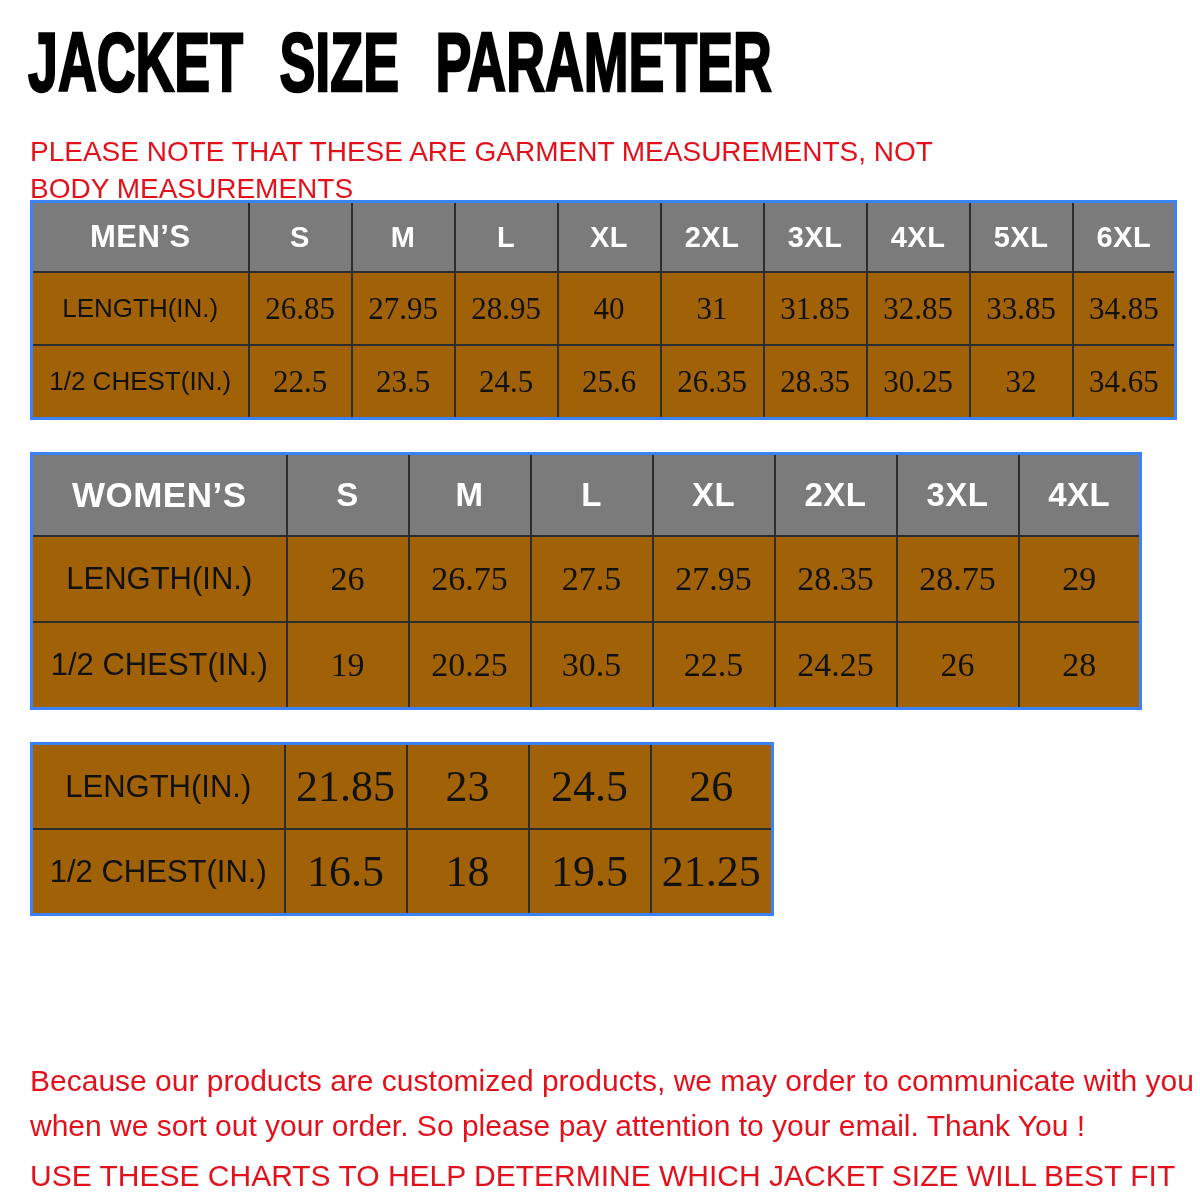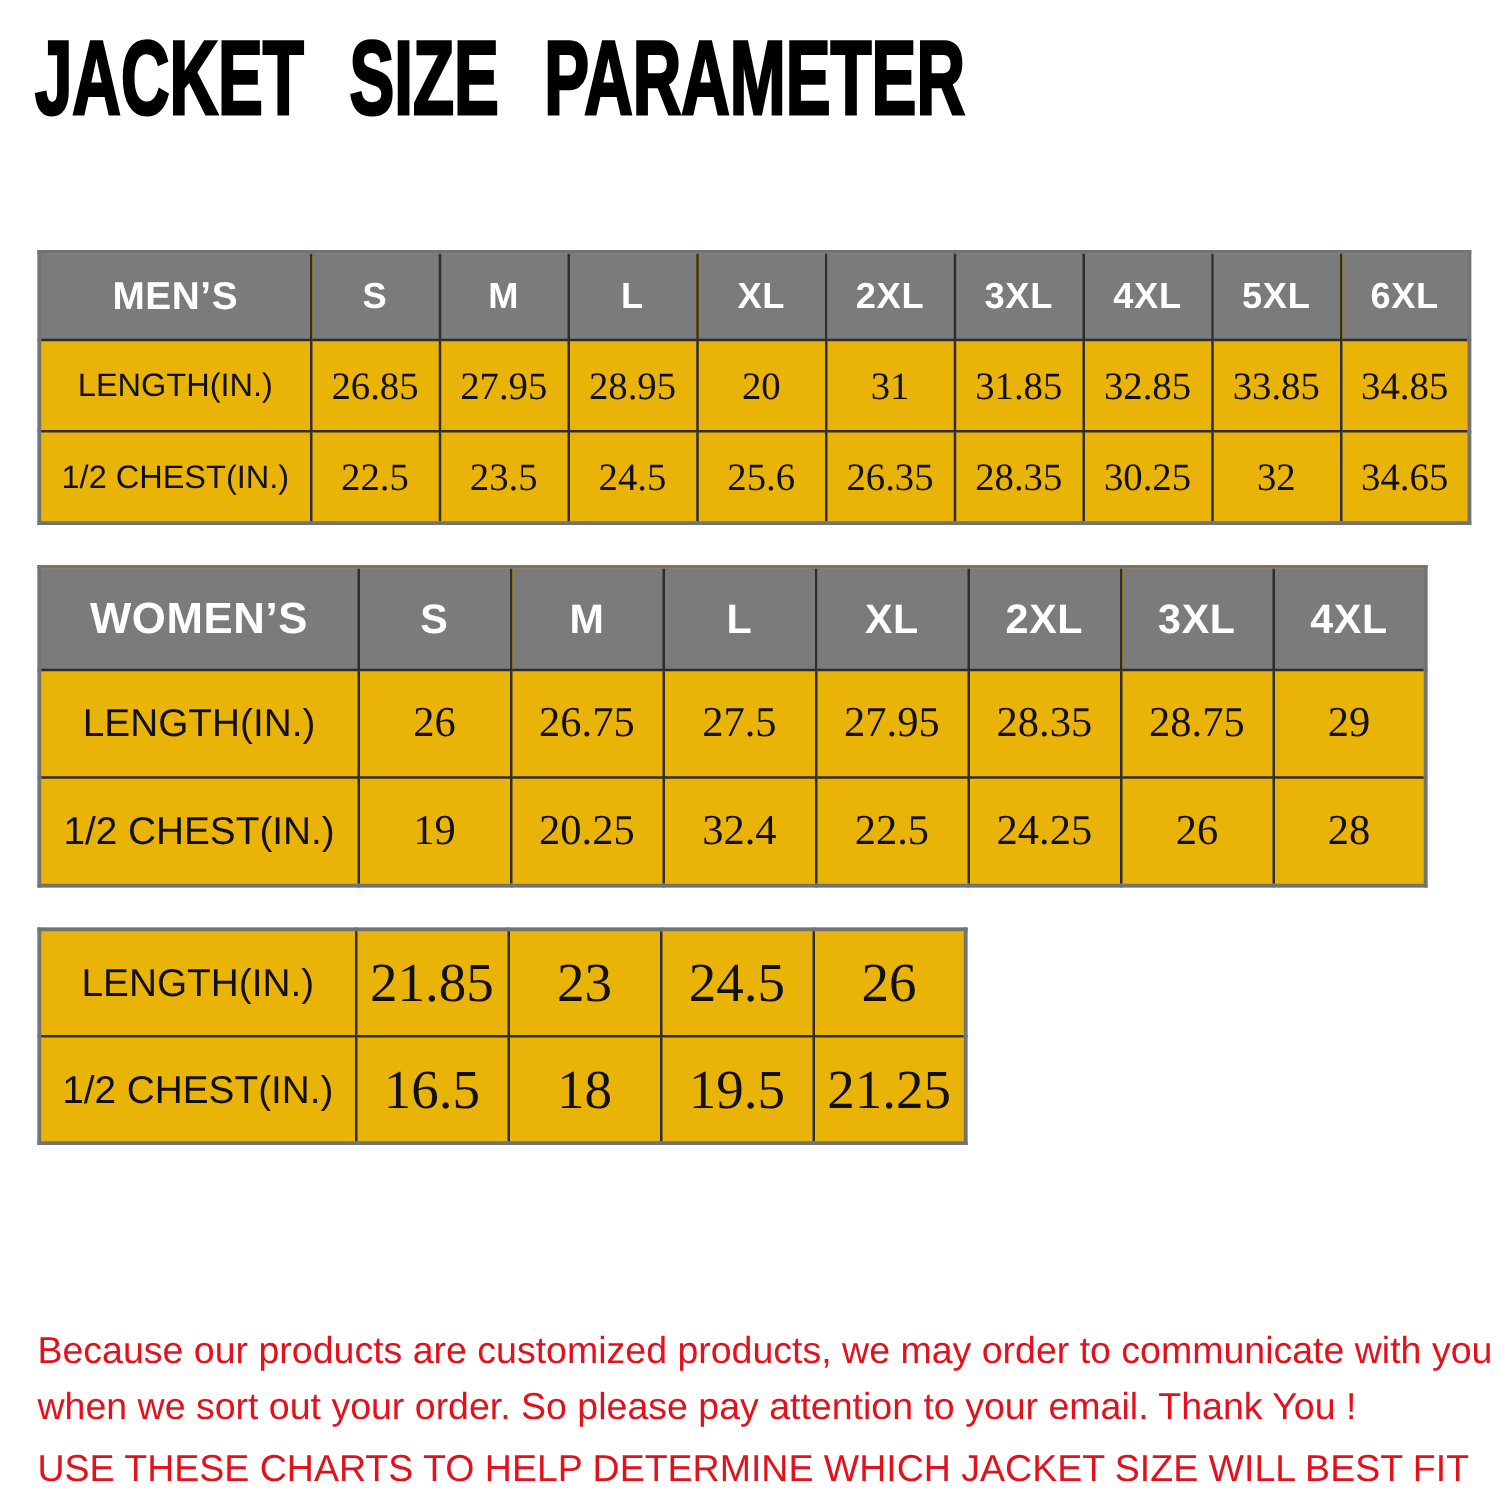--- a/index.html
+++ b/index.html
@@ -20,21 +20,21 @@
   }
 
   .note{
     position:absolute;left:30px;top:106px;width:935px;
     font-size:28px;line-height:1.32;font-weight:400;
     color:#e2111c;
   }
 
   table.sizetable{
     position:absolute;border-collapse:collapse;table-layout:fixed;
-    background:#eab308;border:3px solid #737373;
+    background:#a16207;border:3px solid #3b82f6;
   }
   .sizetable th,.sizetable td{
     border:2px solid #2d2d2d;text-align:center;vertical-align:middle;padding:0;
     overflow:hidden;
   }
   .sizetable th{
     background:#7b7b7b;color:#ffffff;font-weight:700;letter-spacing:0.5px;
     font-family:"Liberation Sans",sans-serif;
   }
   .sizetable td.rowlabel{
@@ -74,20 +74,21 @@
     font-size:30px;line-height:40px;font-weight:400;color:#e2111c;
   }
 </style>
 </head>
 <body>
 
 <div class="page">
 
   <h1 class="title">JACKET SIZE PARAMETER</h1>
 
+  <p class="note">PLEASE NOTE THAT THESE ARE GARMENT MEASUREMENTS, NOT BODY MEASUREMENTS</p>
 
   <table class="sizetable t-men">
     <colgroup>
       <col style="width:217px">
         <col style="width:103px">
         <col style="width:103px">
         <col style="width:103px">
       <col style="width:103px">
         <col style="width:103px">
         <col style="width:103px">
@@ -106,21 +107,21 @@
       <th>3XL</th>
       <th>4XL</th>
       <th>5XL</th>
       <th>6XL</th>
     </tr>
     <tr>
       <td class="rowlabel">LENGTH(IN.)</td>
       <td class="val">26.85</td>
       <td class="val">27.95</td>
       <td class="val">28.95</td>
-      <td class="val">20</td>
+      <td class="val">40</td>
       <td class="val">31</td>
       <td class="val">31.85</td>
       <td class="val">32.85</td>
       <td class="val">33.85</td>
       <td class="val">34.85</td>
     </tr>
     <tr>
       <td class="rowlabel">1/2 CHEST(IN.)</td>
       <td class="val">22.5</td>
       <td class="val">23.5</td>
@@ -164,21 +165,21 @@
       <td class="val">27.5</td>
       <td class="val">27.95</td>
       <td class="val">28.35</td>
       <td class="val">28.75</td>
       <td class="val">29</td>
     </tr>
     <tr>
       <td class="rowlabel">1/2 CHEST(IN.)</td>
       <td class="val">19</td>
       <td class="val">20.25</td>
-      <td class="val">32.4</td>
+      <td class="val">30.5</td>
       <td class="val">22.5</td>
       <td class="val">24.25</td>
       <td class="val">26</td>
       <td class="val">28</td>
     </tr>
   </tbody>
     </table>
 
   <table class="sizetable t-youth">
     <colgroup>

